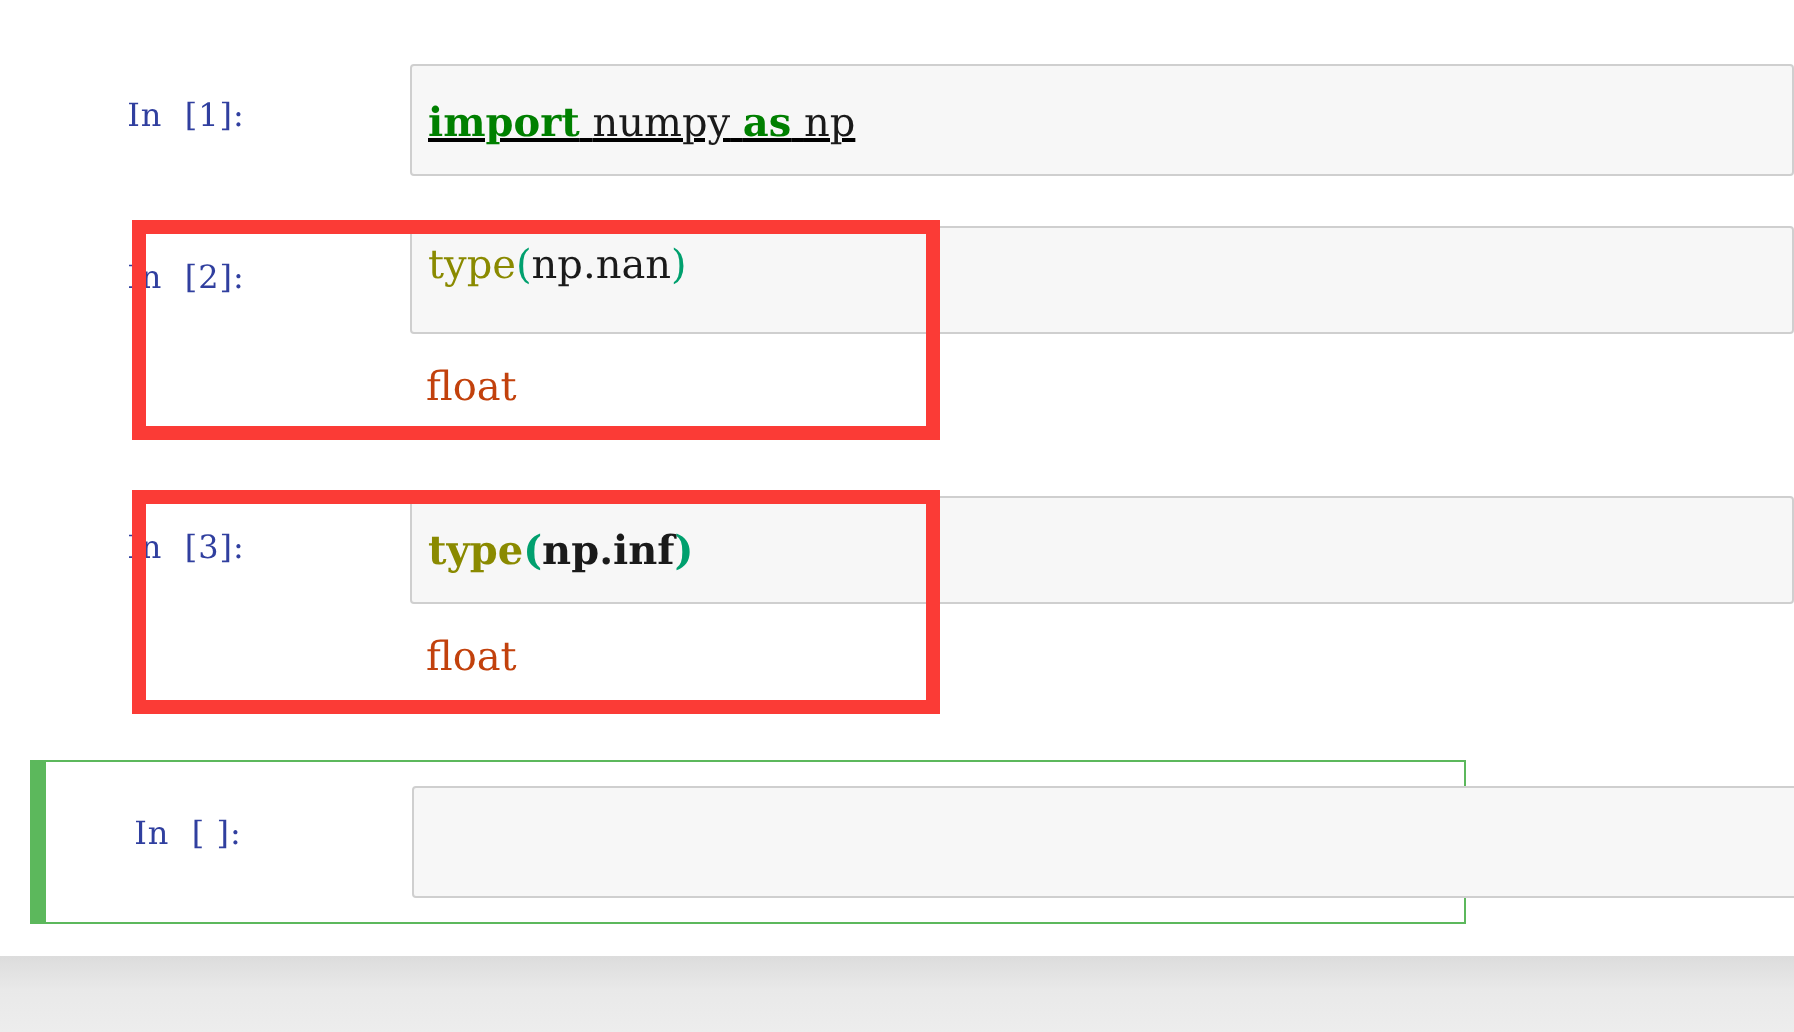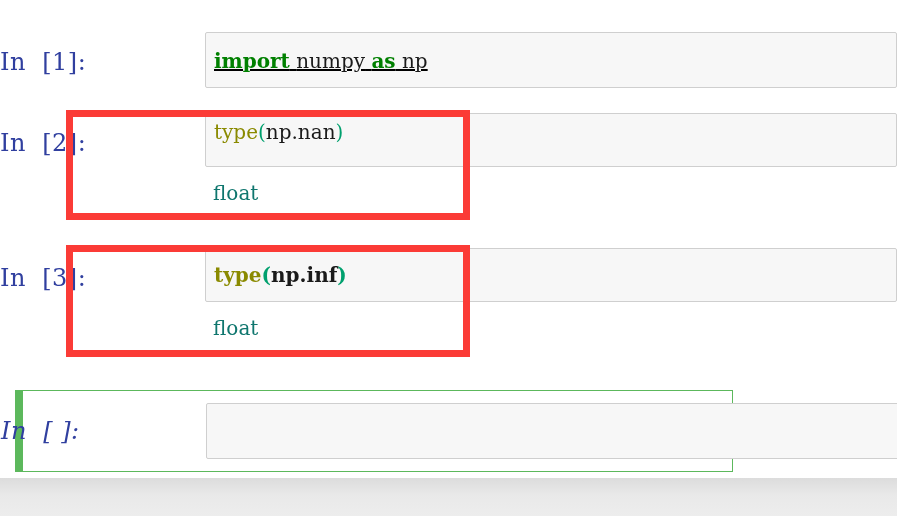--- a/index.html
+++ b/index.html
@@ -37,25 +37,25 @@
   .cell-row {
     position: relative;
     width: 897px;
   }
 
   
   .prompt {
     position: absolute;
     left: 0;
     width: 196px;
-    text-align: left;
+    text-align: center;
     padding-right: 10px;
     box-sizing: border-box;
     font-family: "DejaVu Serif", "Liberation Serif", serif;
-    font-size: 24px;
+    font-size: 16px;
     letter-spacing: 0.5px;
     white-space: pre;
     line-height: 1;
   }
   .prompt-in  { color: #303f9f; }
   .prompt-out { color: #d84315; }
 
   
   .input-area {
     position: absolute;
@@ -86,21 +86,21 @@
   .output-area {
     position: absolute;
     left: 205px;
     right: 0;
     background: transparent;
     box-sizing: border-box;
   }
   .output-text {
     font-family: "DejaVu Serif", "Liberation Serif", serif;
     font-size: 20px;
-    color: #0f766e;
+    color: #c2410c;
     white-space: pre;
     padding-left: 8px;
     line-height: 1;
   }
 
   
   .annot-box {
     position: absolute;
     border: 7px solid #fb3b36;
     background: transparent;
@@ -177,21 +177,21 @@
 
     <div class="cell-row" style="height:48px;">
       <div class="output-area" style="top:6px;height:40px;">
         <div class="output-text" style="margin-top:10px;">float</div>
       </div>
     </div>
   </div>
 
   <div class="annot-box" style="left:66px;top:245px;width:404px;height:112px;"></div>
 
-  <div class="cell cell-selected" style="left:15px;top:390px;width:718px;height:82px;font-style:italic;">
+  <div class="cell cell-selected" style="left:15px;top:380px;width:718px;height:82px;">
     <div class="cell-selected-bar"></div>
     <div class="cell-row" style="height:80px;">
       <div class="prompt prompt-in" style="top:28px;left:-15px;">In  [ ]:</div>
       <div class="input-area" style="left:190px;right:-15px;top:12px;height:56px;">
         <div class="code-line" style="margin-top:18px;"></div>
       </div>
     </div>
   </div>
 
 </div>

